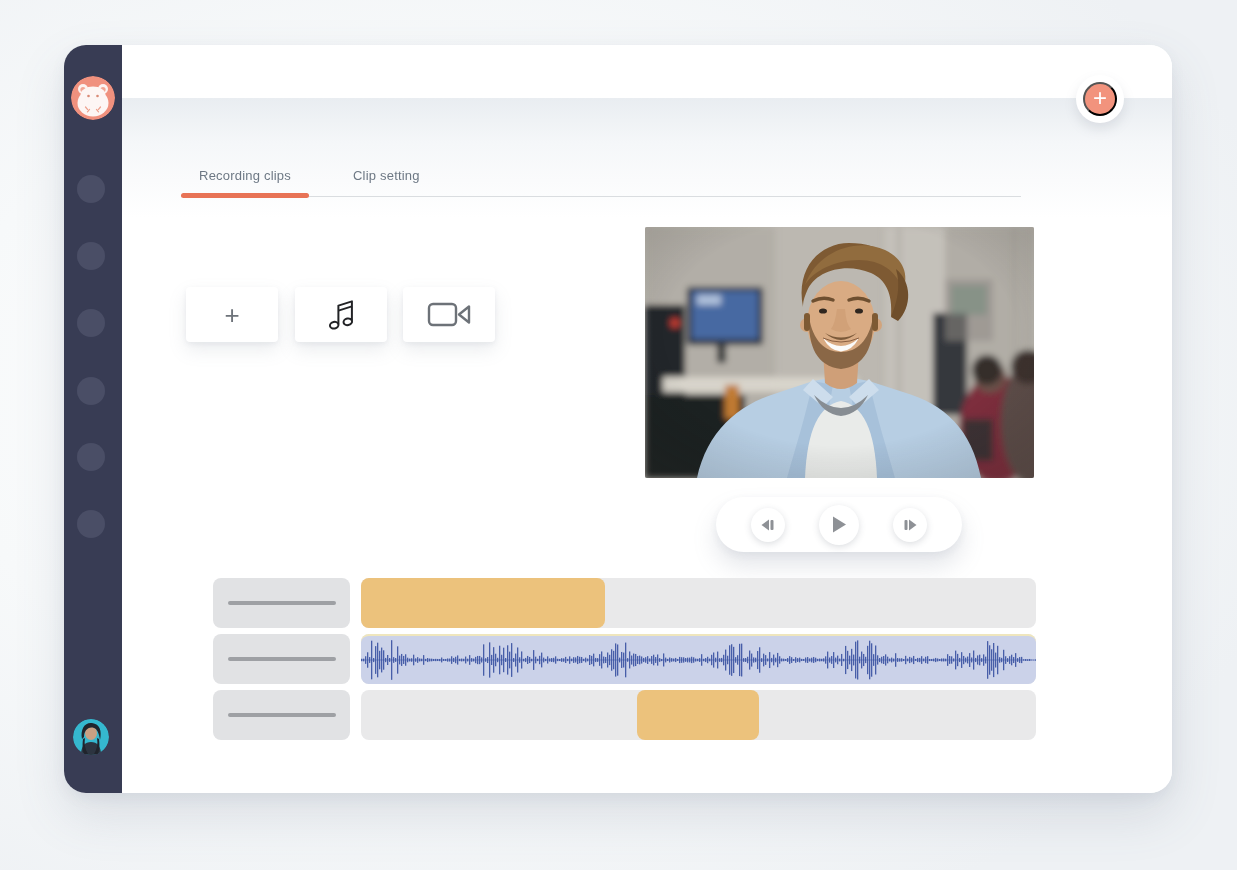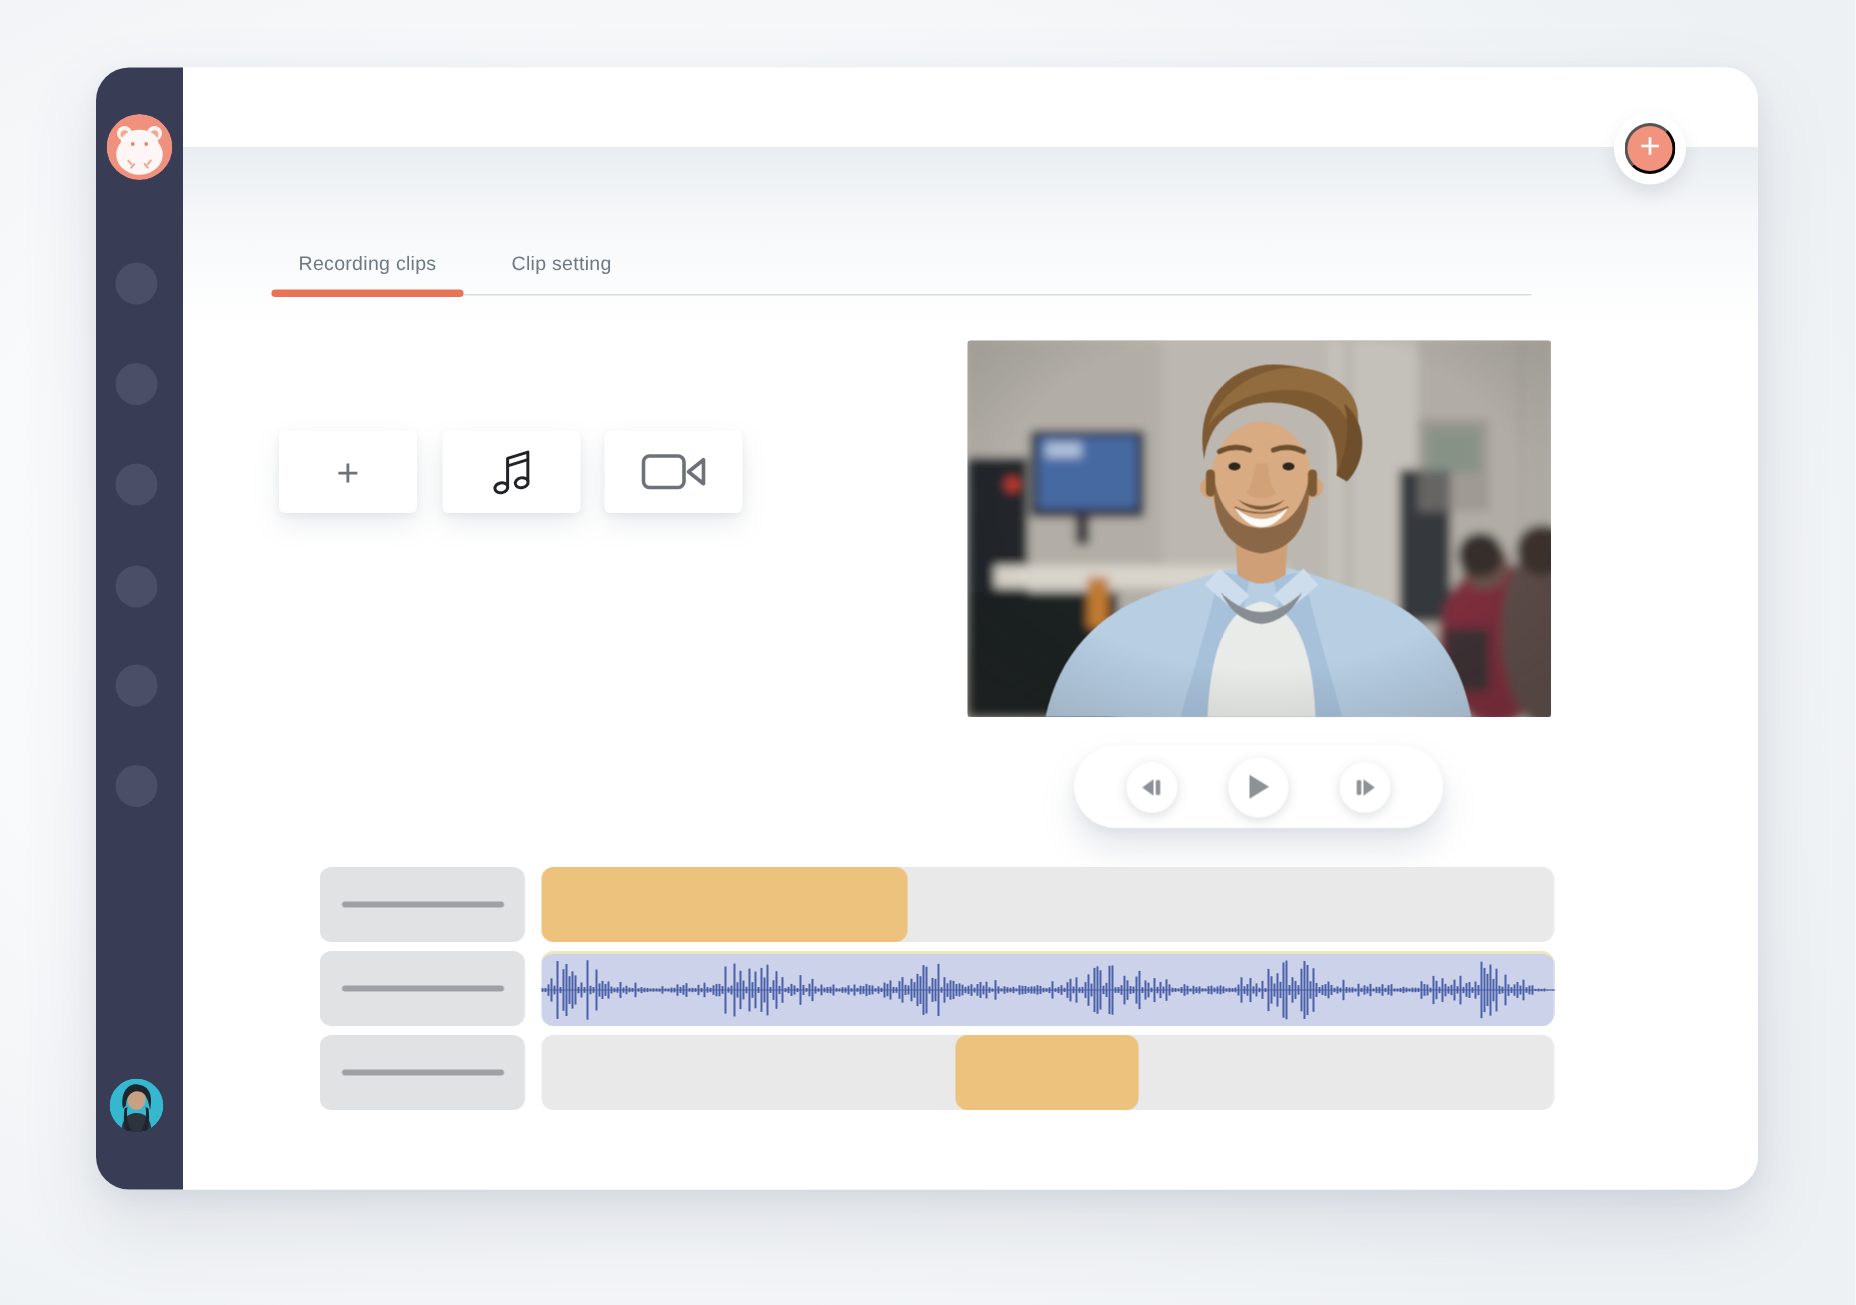--- a/index.html
+++ b/index.html
@@ -56,21 +56,21 @@
     display:flex; align-items:center; justify-content:center; cursor:pointer; line-height:1;
     padding-bottom:2px;
   }
   
   .tabs { position:absolute; left:117px; top:115px; height:36px; display:flex; z-index:2;justify-content:space-between; }
   .tab {
     font-size:13px; color:#6d7884; letter-spacing:.2px; cursor:pointer;
     display:flex; align-items:flex-end; padding-bottom:13px;
   }
   .tab.active { width:128px; justify-content:center; }
-  .tab.inactive { margin-left:32px; }
+  .tab.inactive { margin-left:44px; }
   .tab-divider {
     position:absolute; left:117px; top:151px; width:840px; height:1px; background:#dadde0; z-index:1;
   }
   .tab-underline {
     position:absolute; left:117px; top:148px; width:128px; height:5px; border-radius:3px;
     background:#e87356; z-index:3;
   }
   
   .tool-btn {
     position:absolute; top:242px; width:92px; height:55px; background:#ffffff;

